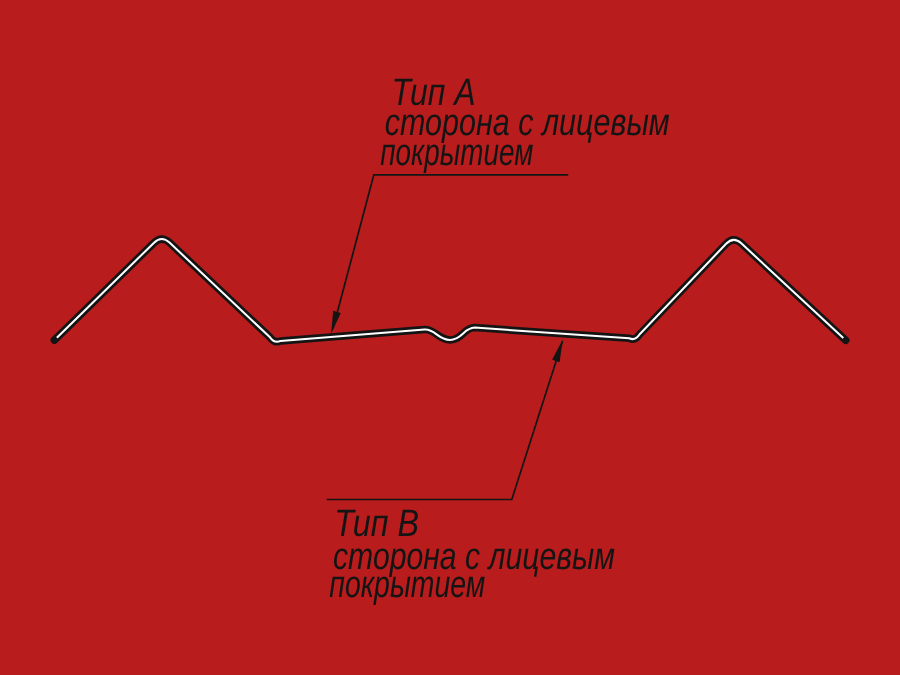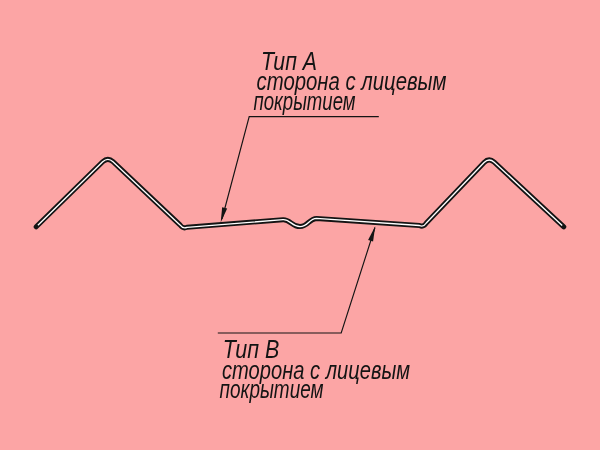--- a/index.html
+++ b/index.html
@@ -1,16 +1,16 @@
 <!DOCTYPE html>
 <html><head>
 <meta charset="utf-8">
 <style>
   html,body{margin:0;padding:0;background:#ffffff;}
-  .page{position:relative;width:600px;height:450px;background:#fca5a5;overflow:hidden;}
+  .page{position:relative;width:600px;height:450px;background:#b91c1c;overflow:hidden;}
   svg{position:absolute;left:0;top:0;}
   text{font-family:"Liberation Sans",sans-serif;font-style:italic;fill:#141414;}
 </style>
 </head>
 <body>
 <div class="page">
 <svg width="600" height="450" viewBox="0 0 600 450">
 
   <path id="prof" d="M 36.2 226.8
     L 102.7 161.8

